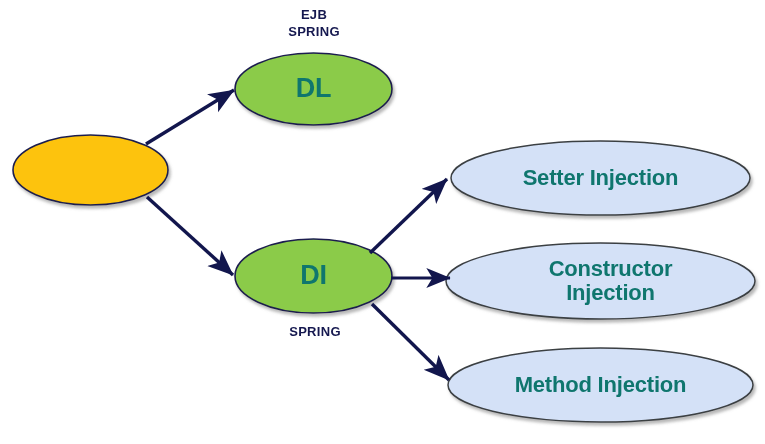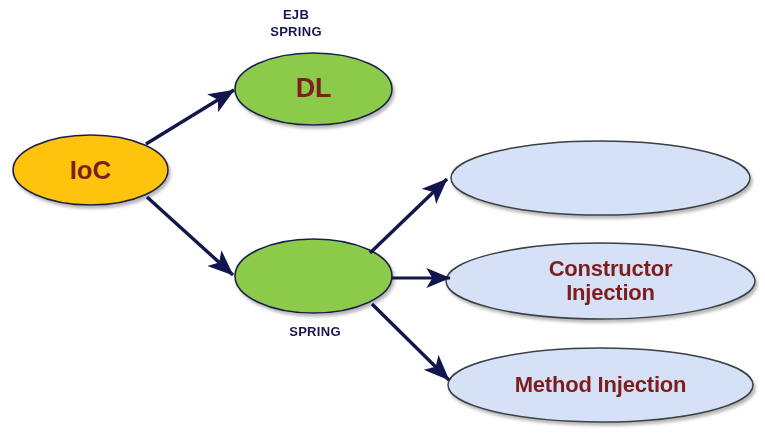--- a/index.html
+++ b/index.html
@@ -23,21 +23,21 @@
     top: 0;
     width: 765px;
     height: 444px;
   }
   .node-label {
     position: absolute;
     display: flex;
     align-items: center;
     justify-content: center;
     text-align: center;
-    color: #7f1d1d;
+    color: #0f766e;
     font-weight: bold;
     font-family: "Liberation Sans", sans-serif;
     pointer-events: none;
     line-height: 1.08;
     letter-spacing: -0.2px;
   }
   .tag-label {
     position: absolute;
     color: #15184f;
     font-weight: bold;
@@ -51,21 +51,21 @@
 
   
   #label-ioc   { left: 13px;  top: 135px; width: 155px; height: 70px; font-size: 26px; }
   #label-dl    { left: 235px; top: 53px;  width: 157px; height: 72px; font-size: 27px; }
   #label-di    { left: 235px; top: 239px; width: 157px; height: 74px; font-size: 27px; }
   #label-setter      { left: 451px; top: 141px; width: 299px; height: 74px; font-size: 22px; }
   #label-constructor { left: 456px; top: 243px; width: 309px; height: 76px; font-size: 22px; }
   #label-method      { left: 448px; top: 348px; width: 305px; height: 74px; font-size: 22px; text-align: center; }
 
   
-  #tag-dl { left: 240px; top: 7px;   width: 112px; }
+  #tag-dl { left: 258px; top: 7px;   width: 112px; }
   #tag-di { left: 259px; top: 324px; width: 112px; }
 </style>
 </head>
 <body>
 
 <div id="canvas">
 
   <svg id="diagram-svg" viewBox="0 0 765 444">
     <defs>
       <marker id="arrowhead" markerWidth="9" markerHeight="9" refX="7.4" refY="3.1" orient="auto" markerUnits="strokeWidth">
@@ -87,22 +87,23 @@
 
     <g>
       <line x1="146" y1="144" x2="234" y2="90" stroke="#12164d" stroke-width="3.4" marker-end="url(#arrowhead)"></line>
       <line x1="147" y1="197" x2="233" y2="275" stroke="#12164d" stroke-width="3.4" marker-end="url(#arrowhead)"></line>
       <line x1="370" y1="253" x2="447" y2="179" stroke="#12164d" stroke-width="3.4" marker-end="url(#arrowhead)"></line>
       <line x1="391" y1="278" x2="450" y2="278" stroke="#12164d" stroke-width="3.2" marker-end="url(#arrowhead)"></line>
       <line x1="372" y1="304" x2="449" y2="380" stroke="#12164d" stroke-width="3.4" marker-end="url(#arrowhead)"></line>
     </g>
   </svg>
 
-  <div class="node-label" id="label-ioc">IoC</div>
   <div class="node-label" id="label-dl">DL</div>
+  <div class="node-label" id="label-di">DI</div>
+  <div class="node-label" id="label-setter">Setter Injection</div>
   <div class="node-label" id="label-constructor" style="white-space: pre-line;">Constructor
 Injection</div>
   <div class="node-label" id="label-method">Method Injection</div>
 
   <div class="tag-label" id="tag-dl">EJB
 SPRING</div>
   <div class="tag-label" id="tag-di">SPRING</div>
 
 </div>
 

